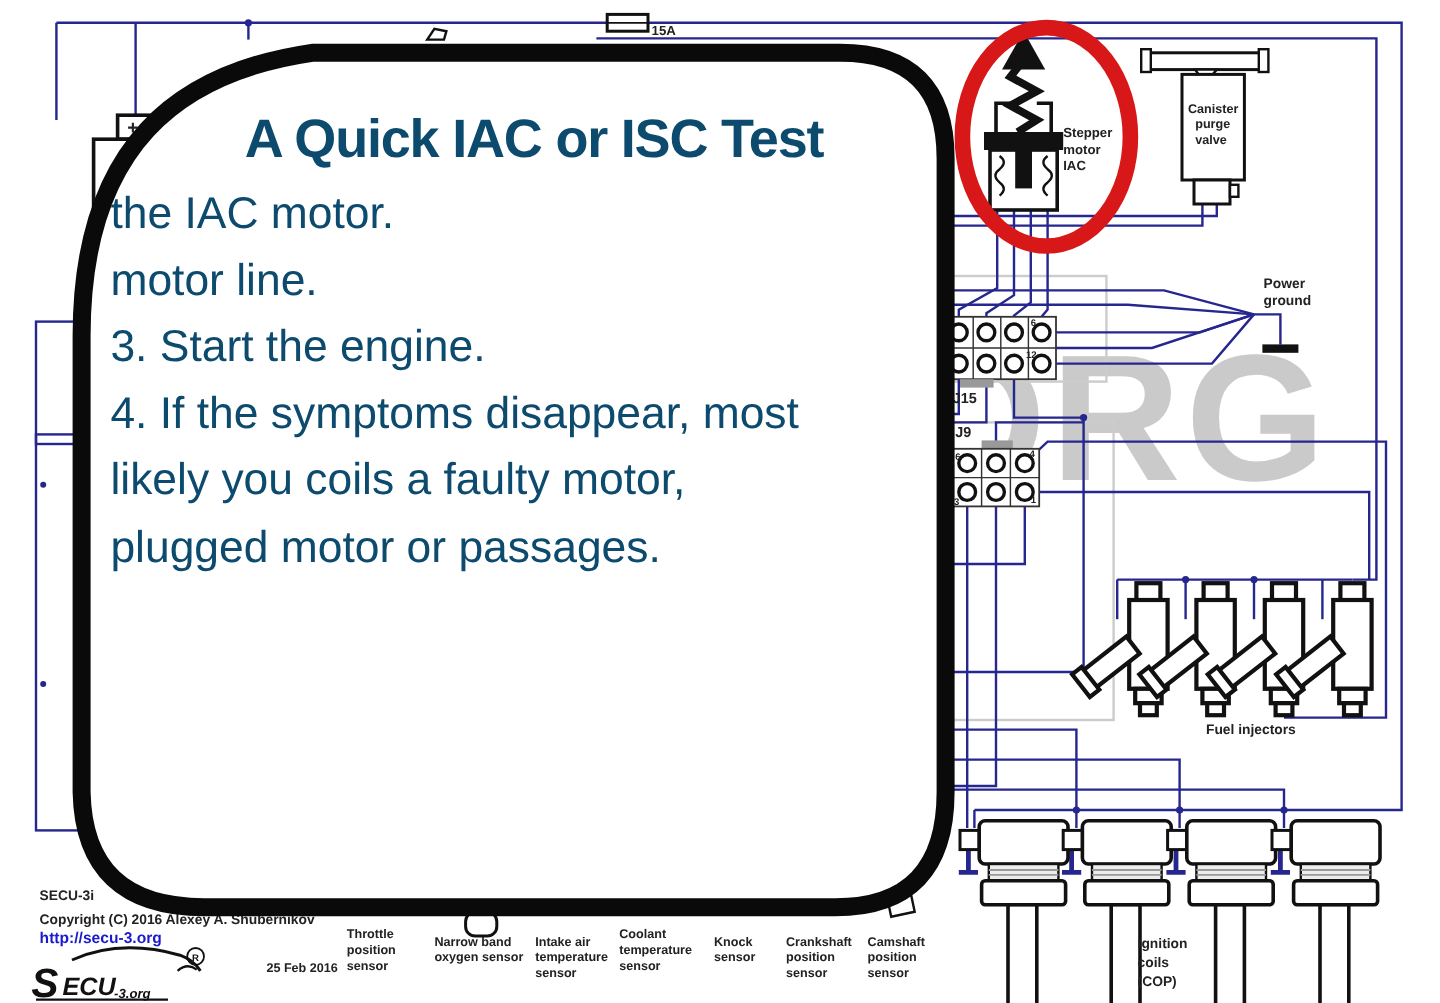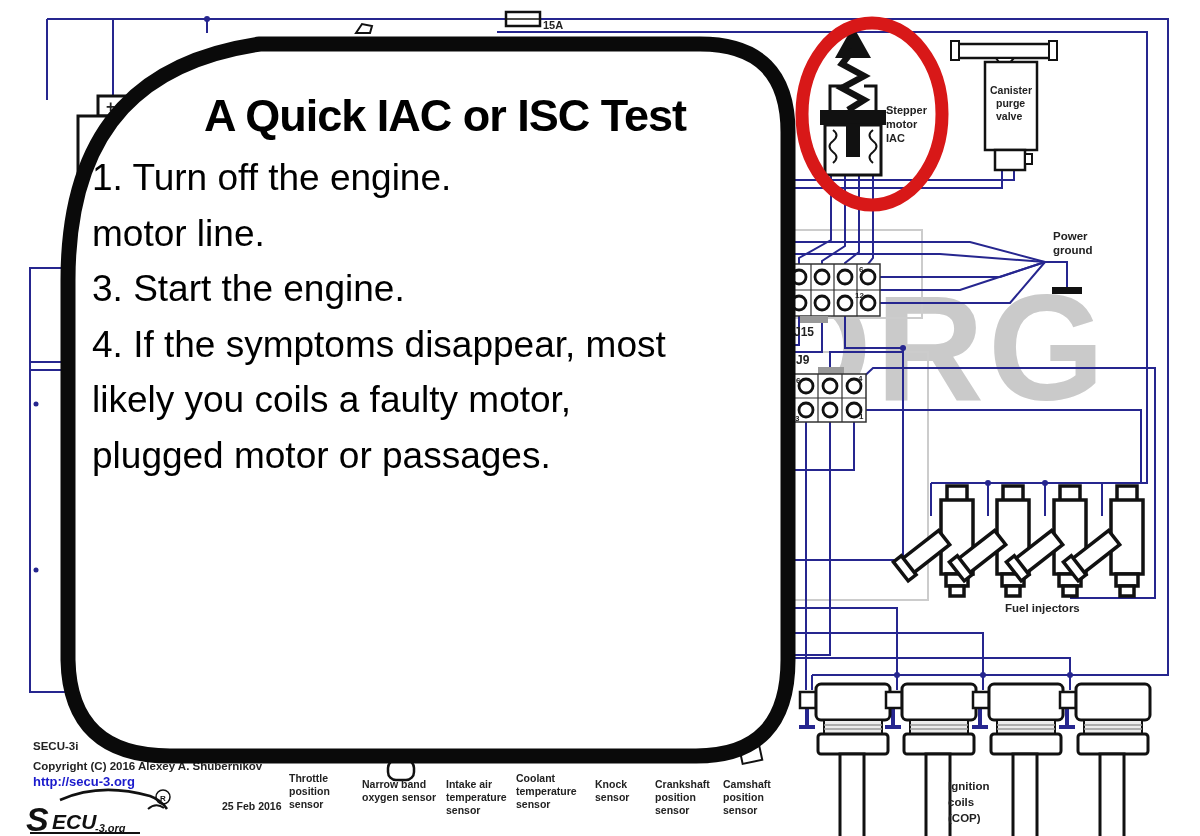--- a/index.html
+++ b/index.html
@@ -1,21 +1,21 @@
 <!DOCTYPE html>
 <html><head>
 <meta charset="utf-8">
 <style>
   html,body{margin:0;padding:0;background:#ffffff;}
   #stage{position:relative;width:1200px;height:836px;overflow:hidden;background:#ffffff;
          font-family:"Liberation Sans", sans-serif;}
   #bg-svg,#card-svg{position:absolute;left:0;top:0;}
   #bg-svg{z-index:1;}
   #card-svg{z-index:5;}
-  .card-text{position:absolute;z-index:6;color:#000000;}
+  .card-text{position:absolute;z-index:6;color:#0c4a6e;}
   #card-title{left:165px;top:90px;width:560px;text-align:center;
               font-size:45px;font-weight:bold;letter-spacing:-1px;white-space:nowrap;}
   #card-lines{left:92px;top:150px;width:690px;}
   #card-lines .bodyline{font-size:37px;line-height:55.5px;white-space:nowrap;}
   text{font-family:"Liberation Sans", sans-serif;}
   .lbl{font-weight:bold;fill:#222222;}
 </style>
 </head>
 <body>
 
@@ -268,21 +268,21 @@
 
   <ellipse cx="872" cy="114" rx="70" ry="91" fill="none" stroke="#d81818" stroke-width="13"></ellipse>
 </svg>
 
 <svg id="card-svg" width="1200" height="836" viewBox="0 0 1200 836">
   <path d="M260,44 H700 Q788,44 788,132 V660 Q788,756 696,756 H170 Q70,756 68,660 V280 C68,120 150,60 260,44 Z" fill="#ffffff" stroke="#0a0a0a" stroke-width="15" stroke-linejoin="round"></path>
 </svg>
 
 <div class="card-text" id="card-title">A Quick IAC or ISC Test</div>
 <div class="card-text" id="card-lines">
-  <div class="bodyline">1. Turn off the engine.</div>
+  <div class="bodyline">the IAC motor.</div>
   <div class="bodyline">motor line.</div>
   <div class="bodyline">3. Start the engine.</div>
   <div class="bodyline">4. If the symptoms disappear, most</div>
   <div class="bodyline">likely you coils a faulty motor,</div>
   <div class="bodyline">plugged motor or passages.</div>
 </div>
 
 </div>
 
 </body></html>

